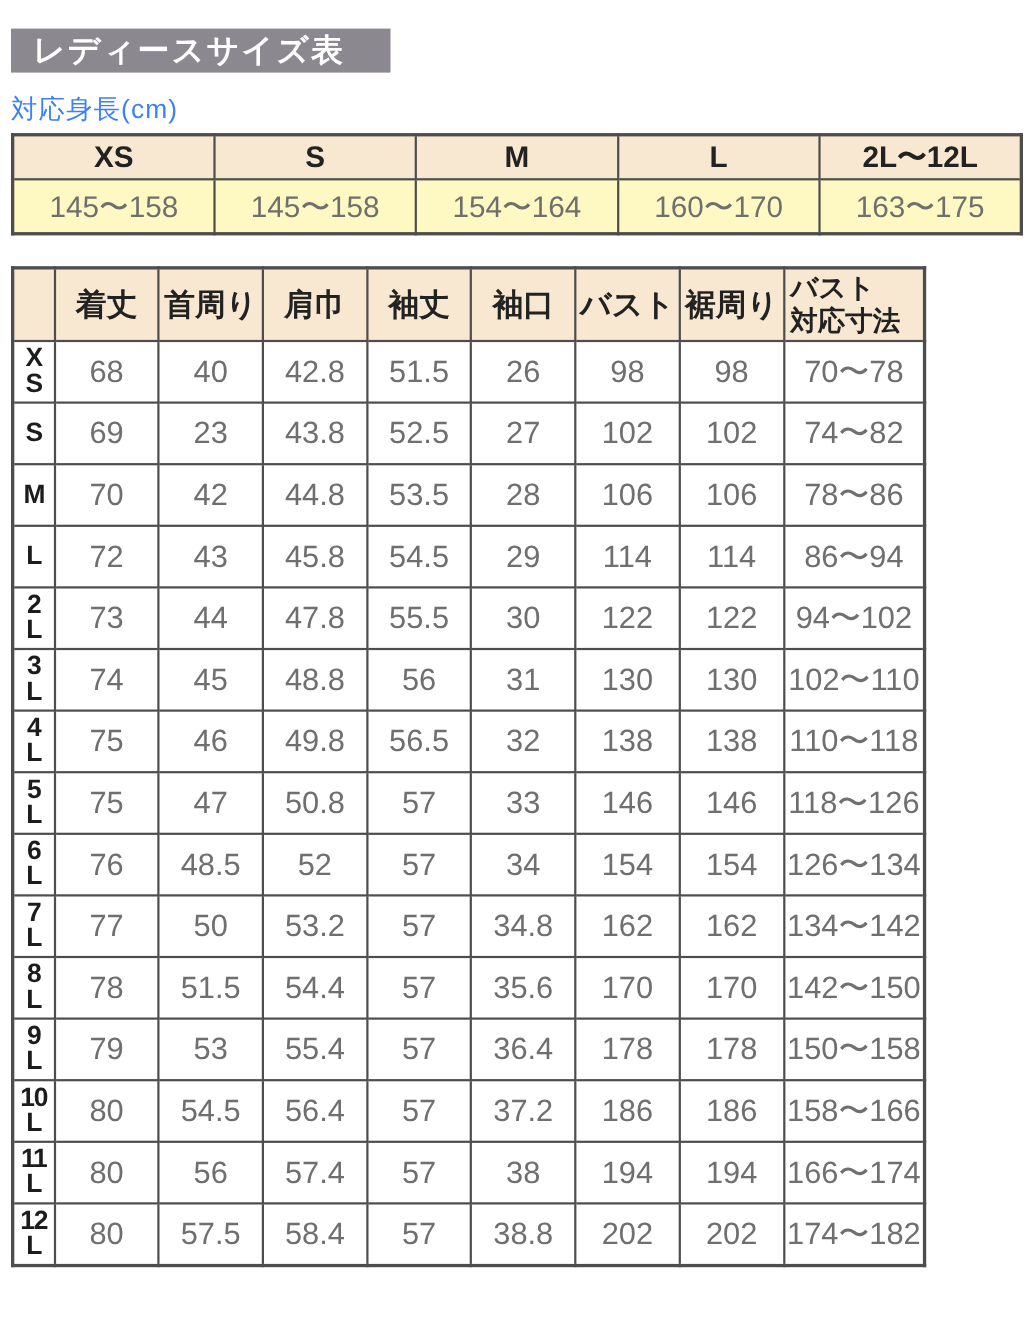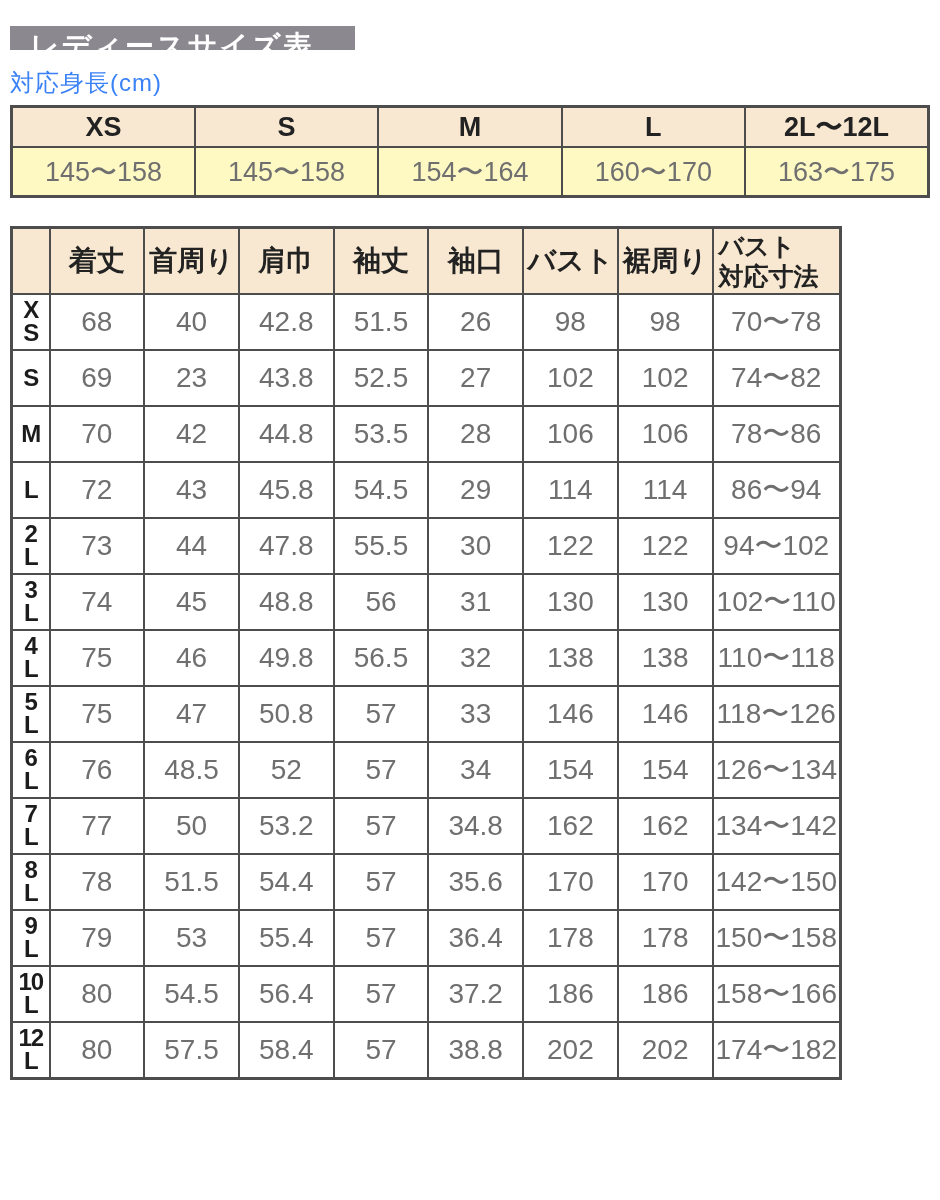--- a/index.html
+++ b/index.html
@@ -12,21 +12,21 @@
   html,body{margin:0;padding:0;}
   body{
     width:940px;height:1200px;background:#ffffff;
     font-family:"Liberation Sans","DejaVu Sans",sans-serif;
     -webkit-font-smoothing:antialiased;
   }
   .page{position:relative;width:940px;height:1200px;overflow:hidden;}
 
   .title-bar{
     display:block;box-sizing:border-box;
-    margin:26px 0 0 10px;width:345px;height:24px;line-height:40px;
+    margin:26px 0 0 10px;width:345px;height:40px;line-height:40px;
     background:var(--title-bg);color:#ffffff;
     font-size:29px;font-weight:bold;letter-spacing:2px;
     padding-left:20px;
   }
   .caption{
     margin:17px 0 6px 10px;
     font-size:24px;font-weight:normal;color:#3b82f6;letter-spacing:1px;
   }
 
   table{border-collapse:collapse;table-layout:fixed;margin-left:10px;padding-left:39px;}
@@ -272,20 +272,32 @@
           <td class="val">80</td>
           <td class="val">54.5</td>
           <td class="val">56.4</td>
           <td class="val">57</td>
           <td class="val">37.2</td>
           <td class="val">186</td>
           <td class="val">186</td>
           <td class="val range">158〜166</td>
         </tr>
         <tr>
+          <th class="row-label">11
+L</th>
+          <td class="val">80</td>
+          <td class="val">56</td>
+          <td class="val">57.4</td>
+          <td class="val">57</td>
+          <td class="val">38</td>
+          <td class="val">194</td>
+          <td class="val">194</td>
+          <td class="val range">166〜174</td>
+        </tr>
+        <tr>
           <th class="row-label">12
 L</th>
           <td class="val">80</td>
           <td class="val">57.5</td>
           <td class="val">58.4</td>
           <td class="val">57</td>
           <td class="val">38.8</td>
           <td class="val">202</td>
           <td class="val">202</td>
           <td class="val range">174〜182</td>

